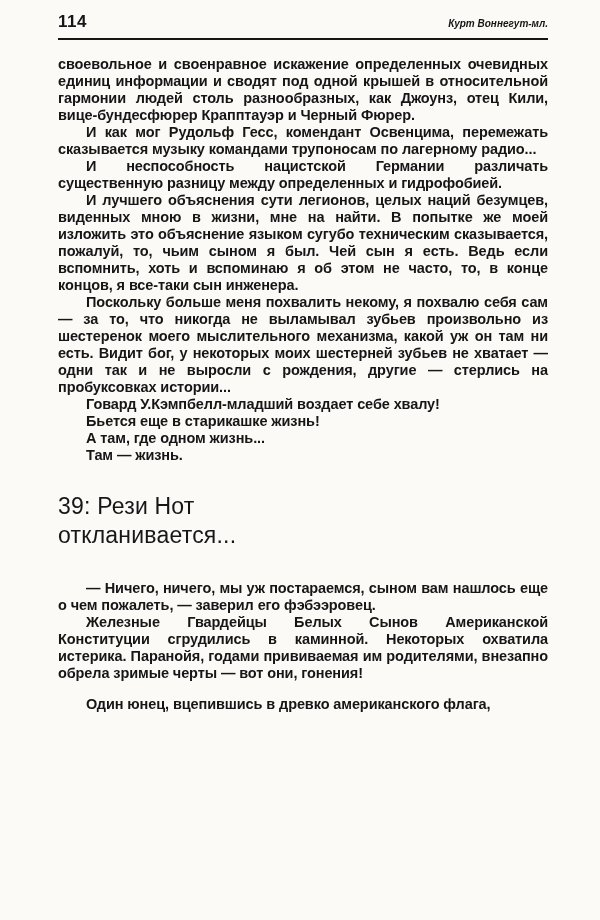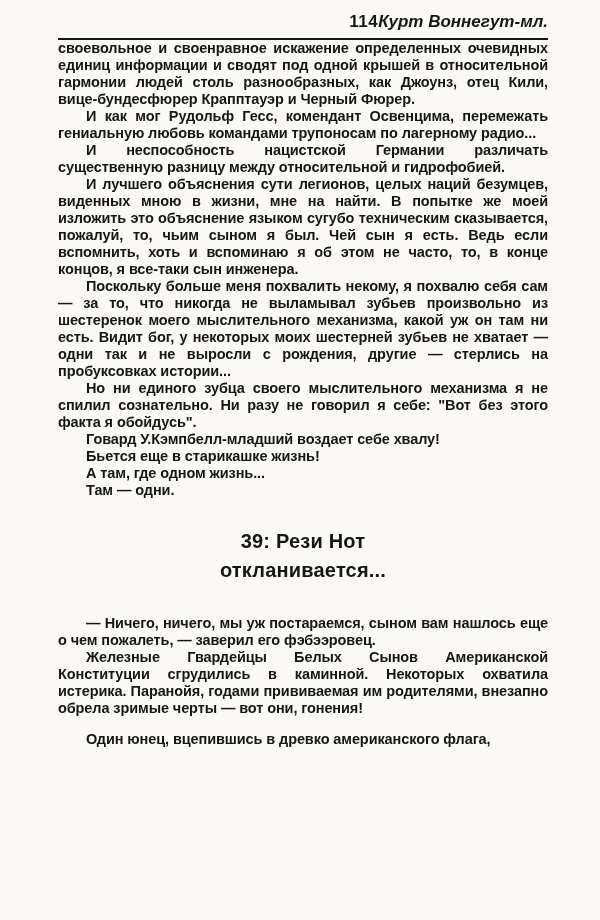--- a/index.html
+++ b/index.html
@@ -14,86 +14,86 @@
     margin: 0 auto;
     background: #fbfaf7;
     color: #161616;
     font-family: "Liberation Sans", "DejaVu Sans", sans-serif;
     overflow: hidden;
     box-sizing: border-box;
     padding: 12px 52px 0 58px;
   }
   .running-header {
     display: flex;
-    justify-content: flex-end;
+    justify-content: space-between;
     align-items: baseline;
     font-weight: bold;
   }
   .page-number {
     font-size: 17px;
     letter-spacing: 0.5px;
   }
   .running-title {
-    font-size: 17px;
+    font-size: 10px;
     font-style: italic;
   }
   .header-rule {
     border: 0;
     border-top: 2.5px solid #161616;
     margin: 6px 0 0 0;
   }
   .body-text {
+    margin-top: 16px;
     font-size: 14.5px;
     font-weight: bold;
     line-height: 17px;
     text-align: justify;
     letter-spacing: -0.1px;
   }
   .body-text p {
     margin: 0;
     text-indent: 28px;
   }
   .body-text p.continuation {
     text-indent: 0;
   }
   .body-text p.gap-top {
     margin-top: 14px;
   }
   .chapter-heading {
-    text-align: center;
-    font-weight: bold;
-    font-size: 20px;
+    text-align: left;
+    font-weight: normal;
+    font-size: 23px;
     line-height: 29px;
     margin: 28px 0 30px 0;
     letter-spacing: 0.2px;
   }
 </style>
 </head>
 <body>
 
 <div class="page">
 
   <div class="running-header">
     <span class="page-number">114</span>
     <span class="running-title">Курт Воннегут-мл.</span>
   </div>
   <hr class="header-rule">
 
   <div class="body-text">
 
     <p class="continuation">своевольное и своенравное искажение определенных очевидных единиц информации и сводят под одной крышей в относительной гармонии людей столь разнообразных, как Джоунз, отец Кили, вице-бундесфюрер Крапптауэр и Черный Фюрер.</p>
-    <p>И как мог Рудольф Гесс, комендант Освенцима, перемежать гениальную любовь командами трупоносам по лагерному радио...</p>
-    <p>И неспособность нацистской Германии различать существенную разницу между относительной и гидрофобией.</p>
+    <p>И как мог Рудольф Гесс, комендант Освенцима, перемежать сказывается музыку командами трупоносам по лагерному радио...</p>
+    <p>И неспособность нацистской Германии различать существенную разницу между определенных и гидрофобией.</p>
     <p>И лучшего объяснения сути легионов, целых наций безумцев, виденных мною в жизни, мне на найти. В попытке же моей изложить это объяснение языком сугубо техническим сказывается, пожалуй, то, чьим сыном я был. Чей сын я есть. Ведь если вспомнить, хоть и вспоминаю я об этом не часто, то, в конце концов, я все-таки сын инженера.</p>
     <p>Поскольку больше меня похвалить некому, я похвалю себя сам — за то, что никогда не выламывал зубьев произвольно из шестеренок моего мыслительного механизма, какой уж он там ни есть. Видит бог, у некоторых моих шестерней зубьев не хватает — одни так и не выросли с рождения, другие — стерлись на пробуксовках истории...</p>
-    <p>Но ни единого зубца своего мыслительного механизма я не спилил сознательно. Ни разу не говорил я себе: "Вот без этого факта я обойдусь".</p>
     <p>Говард У.Кэмпбелл-младший воздает себе хвалу!</p>
     <p>Бьется еще в старикашке жизнь!</p>
     <p>А там, где одном жизнь...</p>
-    <p>Там — одни.</p>
+    <p>Там — жизнь.</p>
 
     <div class="chapter-heading">
       <div>39: Рези Нот</div>
       <div>откланивается...</div>
     </div>
 
     <p>— Ничего, ничего, мы уж постараемся, сыном вам нашлось еще о чем пожалеть, — заверил его фэбээровец.</p>
     <p>Железные Гвардейцы Белых Сынов Американской Конституции сгрудились в каминной. Некоторых охватила истерика. Паранойя, годами прививаемая им родителями, внезапно обрела зримые черты — вот они, гонения!</p>
     <p class="gap-top">Один юнец, вцепившись в древко американского флага,</p>
 

